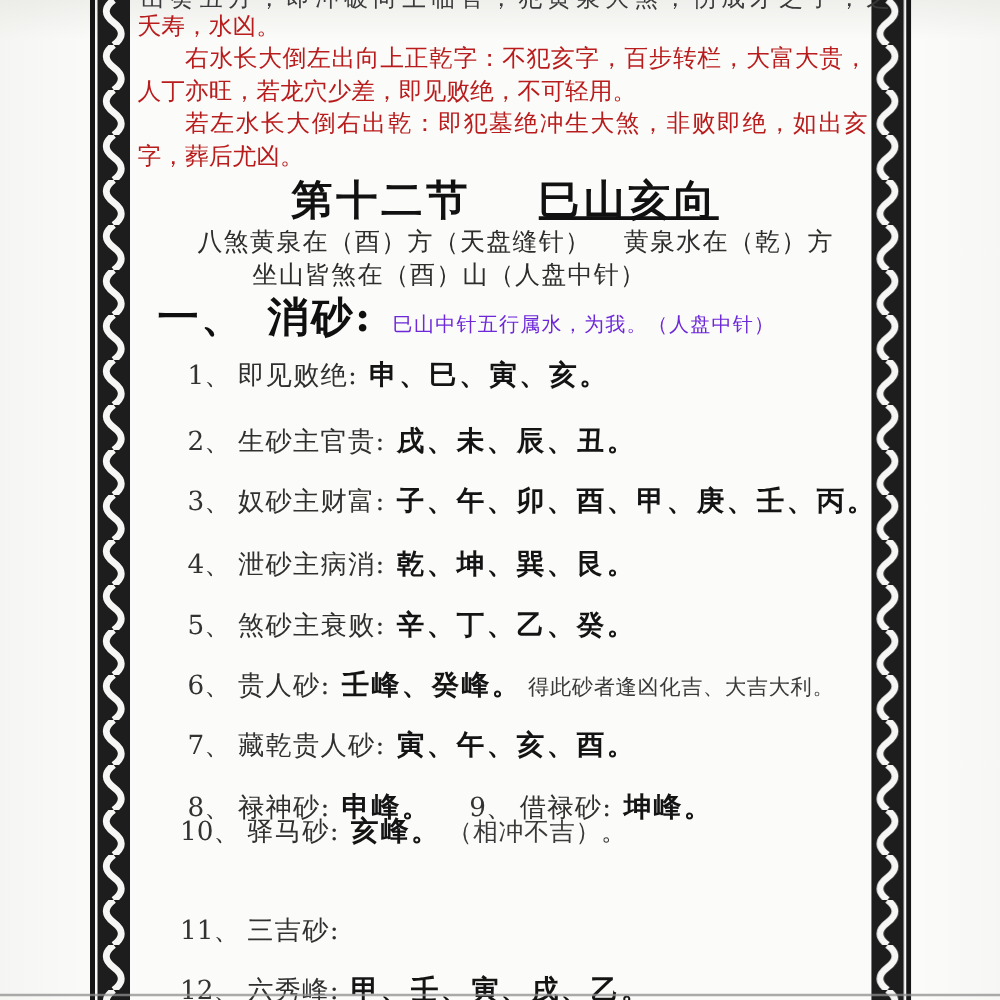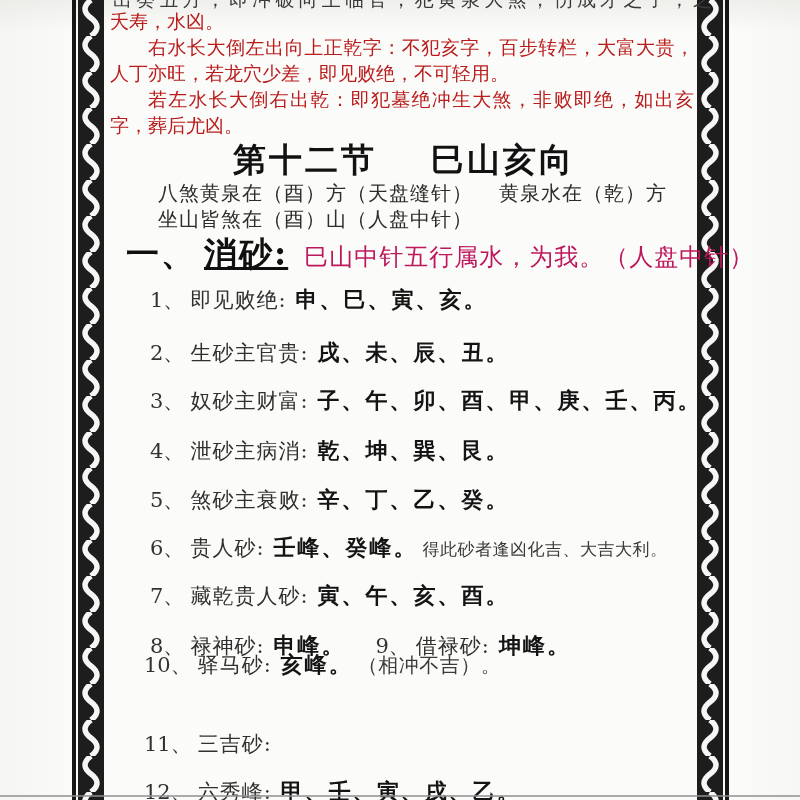--- a/index.html
+++ b/index.html
@@ -20,30 +20,30 @@
 
   .cliptop{position:absolute;left:113px;top:0;width:600px;height:10px;overflow:hidden;}
   .cliptop span{display:block;margin-top:-10px;font-size:19px;line-height:19px;letter-spacing:4.2px;color:#3a3a3a;white-space:nowrap;}
 
   .paras{position:absolute;left:110px;top:8px;width:584px;font-size:19px;line-height:26px;color:#b91c1c;}
   .paras p{margin:0;text-align:justify;}
   .paras p.ind{text-indent:38px;}
 
   .sec-title{position:absolute;left:112px;top:138px;width:584px;text-align:center;
     font-size:33px;font-weight:800;color:#111;letter-spacing:3px;white-space:nowrap;}
-  .sec-title .t2{margin-left:54px;}
+  .sec-title .t2{margin-left:54px;text-decoration:underline;}
 
   .noteline{position:absolute;left:158px;white-space:nowrap;font-size:20px;color:#2d2d2d;letter-spacing:1px;}
   .note1{top:180px;display:flex;gap:26px;}
-  .note2{top:206px;}
+  .note2{top:206px;margin-left:44px;}
 
   .subhead{position:absolute;left:126px;top:232px;display:flex;align-items:baseline;white-space:nowrap;}
   .subhead .big{font-size:33px;font-weight:900;color:#0f0f0f;letter-spacing:2px;}
-  .subhead .big.t{margin-left:8px;text-decoration:underline;}
-  .subhead .sn{font-size:24px;color:#be185d;margin-left:16px;letter-spacing:1px;}
+  .subhead .big.t{margin-left:18px;}
+  .subhead .sn{font-size:16px;color:#6d28d9;margin-left:16px;letter-spacing:1px;}
 
   .item{position:absolute;display:flex;align-items:baseline;white-space:nowrap;}
   .ino{font-size:21px;color:#333;}
   .ilabel{font-size:21px;color:#303030;margin-left:6px;letter-spacing:1px;}
   .ival{font-size:22px;font-weight:700;color:#141414;margin-left:9px;letter-spacing:2px;}
   .inote{font-size:17px;color:#3a3a3a;margin-left:5px;letter-spacing:.5px;}
   .pair2{margin-left:30px;display:inline-flex;align-items:baseline;}
 </style>
 </head>
 <body>

